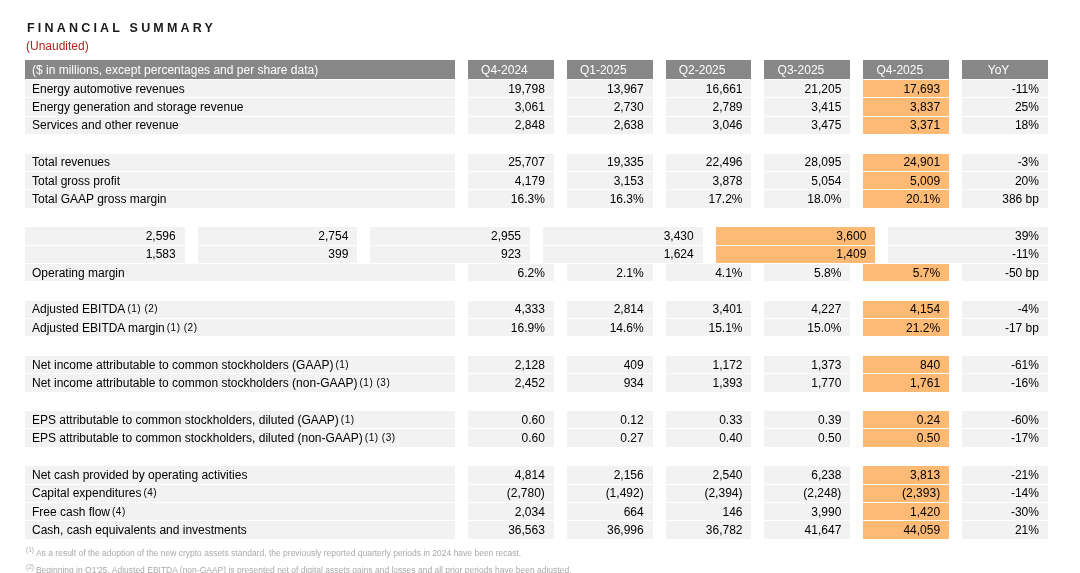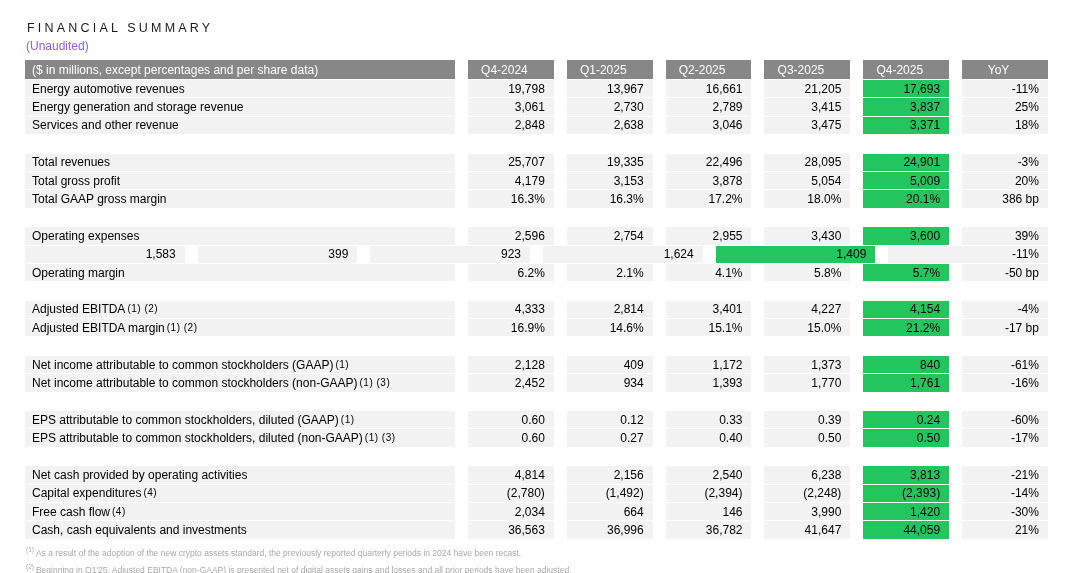--- a/index.html
+++ b/index.html
@@ -8,26 +8,26 @@
     width: 1080px; height: 573px;
     font-family: "Liberation Sans", sans-serif;
     color: #000000;
     overflow: hidden;
     position: relative;
   }
   .page { position: absolute; inset: 0; background: #ffffff; }
 
   .title {
     position: absolute; left: 27px; top: 21px;
-    font-size: 12.5px; letter-spacing: 3.2px; font-weight: 400; color: #1a1a1a;
+    font-size: 12.5px; letter-spacing: 3.2px; font-weight: 700; color: #1a1a1a;
     white-space: nowrap;
   }
   .subtitle {
     position: absolute; left: 26px; top: 39px;
-    font-size: 12px; color: #8b5cf6;
+    font-size: 12px; color: #b91c1c;
   }
 
   .fin-table {
     position: absolute; left: 25px; top: 60px;
     width: 1023px;
   }
   .t-row {
     display: flex; gap: 13px;
     height: 17.4px; margin-bottom: 1px;
     align-items: stretch;
@@ -35,21 +35,21 @@
   .t-row.header { height: 19px; }
   .t-row.spacer { background: #ffffff; }
   .cell {
     display: flex; align-items: center;
     font-size: 12px; line-height: 1;
     background: #f2f2f2;
     overflow: hidden; white-space: nowrap;
   }
   .cell.label { flex: 0 0 430px; padding-left: 7px; justify-content: flex-start; }
   .cell.num   { flex: 1 1 0; padding-right: 9px; justify-content: flex-end; }
-  .cell.hl    { background: #22c55e; }
+  .cell.hl    { background: #fdba74; }
   .t-row.header .cell { background: #878787; color: #ffffff; }
   .t-row.header .cell.num { justify-content: center; padding-right: 13px; }
   sup.fn { font-size: 10px; line-height: 1; vertical-align: super; margin-left: 2px; letter-spacing: 0.5px; }
 
   .footnotes { position: absolute; left: 26px; top: 543px; }
   .footnote {
     font-size: 8.5px; line-height: 14px; color: #a9a9a9;
     white-space: nowrap;
   }
   .footnote .marker { font-size: 6.5px; vertical-align: super; margin-right: 2px; }
@@ -123,21 +123,20 @@
           <div class="cell label">Total GAAP gross margin</div>
           <div class="cell num">16.3%</div>
           <div class="cell num">16.3%</div>
           <div class="cell num">17.2%</div>
           <div class="cell num">18.0%</div>
           <div class="cell num hl">20.1%</div>
           <div class="cell num">386 bp</div>
         </div>
         <div class="t-row spacer"></div>
         <div class="t-row">
-          <div class="cell label">Operating expenses</div>
           <div class="cell num">2,596</div>
           <div class="cell num">2,754</div>
           <div class="cell num">2,955</div>
           <div class="cell num">3,430</div>
           <div class="cell num hl">3,600</div>
           <div class="cell num">39%</div>
         </div>
         <div class="t-row">
           <div class="cell num">1,583</div>
           <div class="cell num">399</div>

